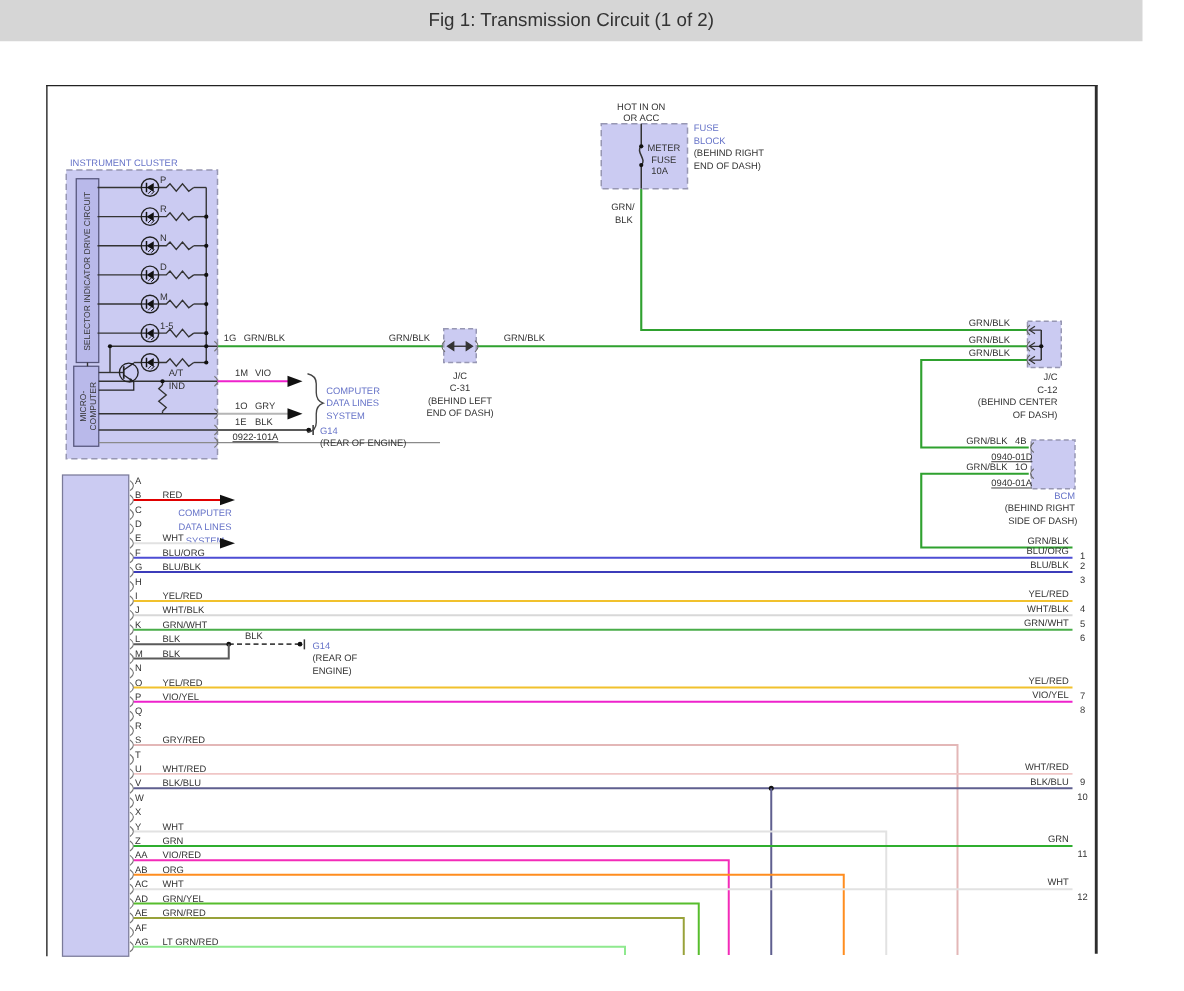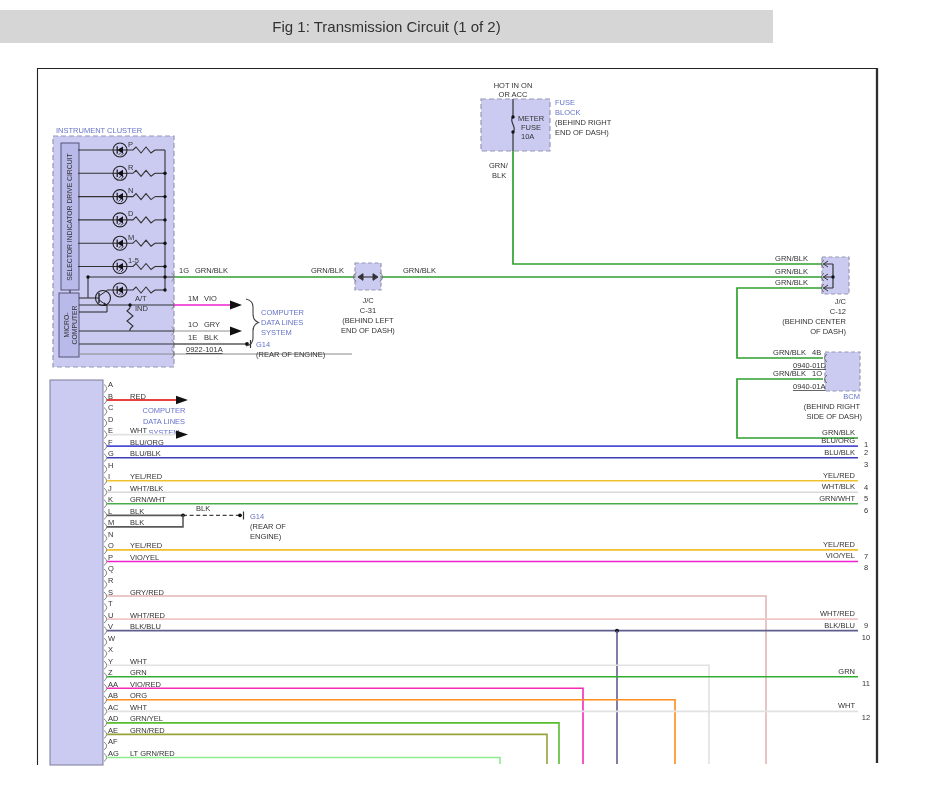--- a/index.html
+++ b/index.html
@@ -1,16 +1,16 @@
 <!DOCTYPE html>
 <html><head>
 <meta charset="utf-8">
 <style>
   html,body{margin:0;padding:0;background:#fff;width:947px;height:793px;overflow:hidden}
-  #titlebar{position:absolute;left:0;top:10px;width:773px;height:33px;background:#d6d6d6;
+  #titlebar{position:absolute;left:0;top:0;width:914px;height:33px;background:#d6d6d6;
     font-family:"Liberation Sans",sans-serif;font-size:15px;color:#333;
     display:flex;align-items:center;justify-content:center}
   #diagram{position:absolute;left:0;top:0}
   text{font-family:"Liberation Sans",sans-serif;font-size:7.5px;fill:#333}
   .tb{fill:#6673c8}
   .tc{text-anchor:middle}
   .te{text-anchor:end}
   .tl{text-decoration:underline}
   .rot{font-size:6.8px}
 </style>

